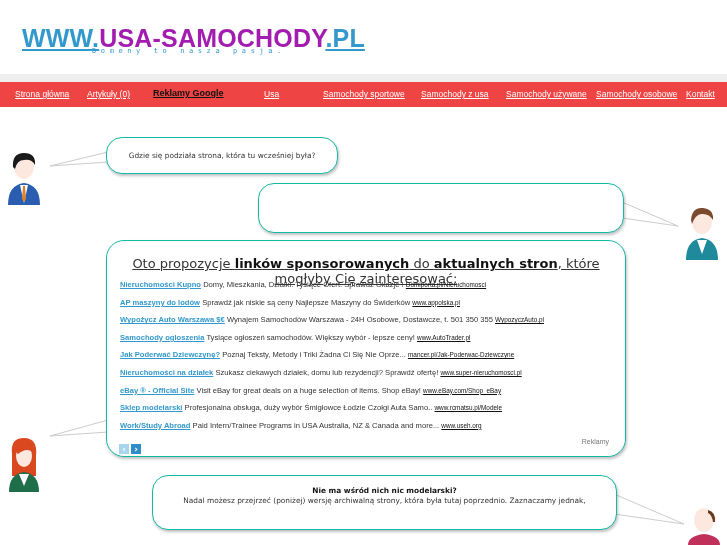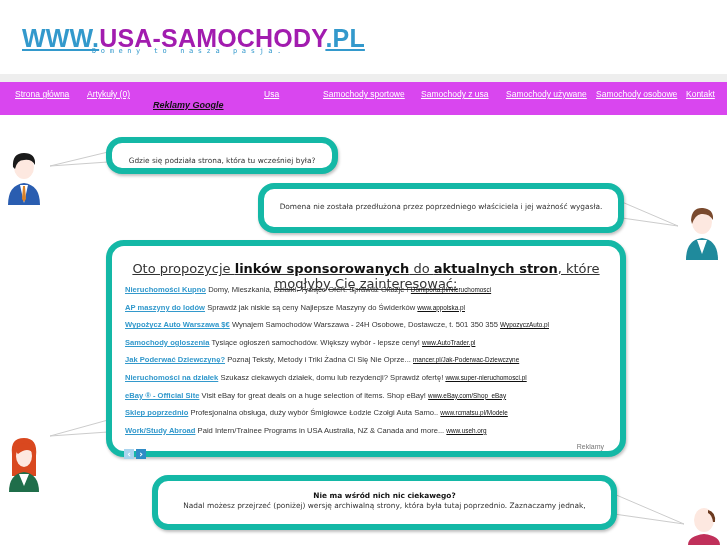--- a/index.html
+++ b/index.html
@@ -7,26 +7,26 @@
   body { font-family: "DejaVu Sans", sans-serif; position: relative; }
 
   
   .logo { position: absolute; left: 22px; top: 24px; font-family: "Liberation Sans", sans-serif; font-size: 25px; font-weight: bold; letter-spacing: 0.2px; line-height: 28px; }
   .logo .blue { color: #3399cc; text-decoration: underline; }
   .logo .gray { color: #a21caf; font-weight: bold; }
   .tagline { position: absolute; left: 92px; top: 47px; font-family: "DejaVu Sans Mono", monospace; font-size: 7px; color: #3399cc; letter-spacing: 4.6px; }
 
   
   .nav-top { position: absolute; left: 0; top: 74px; width: 727px; height: 8px; background: #eeeeee; }
-  .nav { position: absolute; left: 0; top: 82px; width: 727px; height: 33px; background: #d946ef; }
+  .nav { position: absolute; left: 0; top: 82px; width: 727px; height: 25px; background: #ef4444; }
   .nav a { position: absolute; top: 7px; font-family: "Liberation Sans", sans-serif; font-size: 8.5px; color: #ffffff; text-decoration: underline; white-space: nowrap; }
-  .nav a.active { color: #111111; font-weight: bold; font-size: 9px; top: 18px; font-style: italic; }
+  .nav a.active { color: #111111; font-weight: bold; font-size: 9px; top: 6px; }
 
   
-  .bubble { position: absolute; background: #ffffff; border: 6px solid #14b8a6; border-radius: 16px; box-shadow: 1px 2px 3px rgba(0,0,0,0.25); }
+  .bubble { position: absolute; background: #ffffff; border: 1px solid #14b8a6; border-radius: 16px; box-shadow: 1px 2px 3px rgba(0,0,0,0.25); }
   .bubble .txt { font-family: "DejaVu Sans", sans-serif; font-size: 7.4px; color: #333333; text-align: center; line-height: 10px; }
   .tail { position: absolute; }
 
   .b1 { left: 106px; top: 137px; width: 232px; height: 37px; }
   .b1 .txt { padding-top: 13px; }
   .b2 { left: 258px; top: 183px; width: 366px; height: 50px; }
   .b2 .txt { padding-top: 13px; }
   .b3 { left: 106px; top: 240px; width: 520px; height: 217px; border-radius: 18px; }
   .b4 { left: 152px; top: 475px; width: 465px; height: 55px; }
   .b4 .txt { padding-top: 10px; line-height: 9.6px; }
@@ -83,21 +83,20 @@
 </svg>
 <div class="bubble b1">
   <div class="txt">Gdzie się podziała strona, która tu wcześniej była?</div>
 </div>
 
 <svg class="tail" style="left:620px;top:200px" width="60" height="30">
   <path d="M2 2 L58 26 L2 18 Z" fill="#ffffff" stroke="#cccccc" stroke-width="1"></path>
 </svg>
 <div class="bubble b2">
   <div class="txt">
-    <div>Domena nie została przedłużona przez poprzedniego właściciela i jej ważność wygasła.</div>
   </div>
 </div>
 
 <svg class="avatar" style="left:682px;top:200px" width="40" height="64" viewBox="0 0 40 64">
   <path d="M4 60 Q4 40 20 38 Q36 40 36 60 Z" fill="#1f8a9c"></path>
   <path d="M15 40 L20 54 L25 40 Z" fill="#ffffff"></path>
   <ellipse cx="20" cy="22" rx="10" ry="12" fill="#fde8e0"></ellipse>
   <path d="M9 20 Q10 7 21 8 Q32 9 31 20 Q27 13 19 14 Q13 15 10 24 Z" fill="#7a4a2e"></path>
 </svg>
 
@@ -109,21 +108,21 @@
     <span>Oto propozycje </span><b>linków sponsorowanych</b><span> do </span><b>aktualnych stron</b><span>, które mogłyby Cię zainteresować:</span>
   </div>
   <div class="ads">
     <div class="ad"><a href="#" class="t">Nieruchomości Kupno</a> <span>Domy, Mieszkania, Działki. Tysiące Ofert. Sprawdź Okazje !</span> <a href="#" class="u">Domiporta.pl/Nieruchomosci</a></div>
     <div class="ad"><a href="#" class="t">AP maszyny do lodów</a> <span>Sprawdź jak niskie są ceny Najlepsze Maszyny do Świderków</span> <a href="#" class="u">www.appolska.pl</a></div>
     <div class="ad"><a href="#" class="t">Wypożycz Auto Warszawa $€</a> <span>Wynajem Samochodów Warszawa - 24H Osobowe, Dostawcze, t. 501 350 355</span> <a href="#" class="u">WypozyczAuto.pl</a></div>
     <div class="ad"><a href="#" class="t">Samochody ogloszenia</a> <span>Tysiące ogłoszeń samochodów. Większy wybór - lepsze ceny!</span> <a href="#" class="u">www.AutoTrader.pl</a></div>
     <div class="ad"><a href="#" class="t">Jak Poderwać Dziewczynę?</a> <span>Poznaj Teksty, Metody i Triki Żadna Ci Się Nie Oprze...</span> <a href="#" class="u">mancer.pl/Jak-Poderwac-Dziewczyne</a></div>
     <div class="ad"><a href="#" class="t">Nieruchomości na działek</a> <span>Szukasz ciekawych działek, domu lub rezydencji? Sprawdź ofertę!</span> <a href="#" class="u">www.super-nieruchomosci.pl</a></div>
     <div class="ad"><a href="#" class="t">eBay ® - Official Site</a> <span>Visit eBay for great deals on a huge selection of items. Shop eBay!</span> <a href="#" class="u">www.eBay.com/Shop_eBay</a></div>
-    <div class="ad"><a href="#" class="t">Sklep poprzednio</a> <span>Profesjonalna obsługa, duży wybór Śmigłowce Łodzie Czołgi Auta Samo..</span> <a href="#" class="u">www.rcmatsu.pl/Modele</a></div>
+    <div class="ad"><a href="#" class="t">Sklep modelarski</a> <span>Profesjonalna obsługa, duży wybór Śmigłowce Łodzie Czołgi Auta Samo..</span> <a href="#" class="u">www.rcmatsu.pl/Modele</a></div>
     <div class="ad"><a href="#" class="t">Work/Study Abroad</a> <span>Paid Intern/Trainee Programs in USA Australia, NZ &amp; Canada and more...</span> <a href="#" class="u">www.useh.org</a></div>
   </div>
   <div class="arrows">
     <span class="arr prev">‹</span><span class="arr next">›</span>
   </div>
   <div class="reklamy">Reklamy</div>
 </div>
 
 <svg class="avatar" style="left:6px;top:432px" width="36" height="62" viewBox="0 0 36 62">
   <path d="M6 22 Q4 6 18 6 Q32 6 30 24 L30 44 L6 44 Z" fill="#d9481f"></path>
@@ -131,21 +130,21 @@
   <path d="M13 42 L18 54 L23 42 Z" fill="#ffffff"></path>
   <ellipse cx="18" cy="24" rx="8" ry="11" fill="#fde8e0"></ellipse>
   <path d="M10 20 Q12 10 22 11 Q28 13 28 22 Q22 14 12 22 Z" fill="#d9481f"></path>
 </svg>
 
 <svg class="tail" style="left:612px;top:492px" width="75" height="36">
   <path d="M2 2 L72 32 L2 22 Z" fill="#ffffff" stroke="#cccccc" stroke-width="1"></path>
 </svg>
 <div class="bubble b4">
   <div class="txt">
-    <div class="title">Nie ma wśród nich nic ciekawego?</div>
+    <div class="title">Nie ma wśród nich nic modelarski?</div>
     <div>Nadal możesz przejrzeć (poniżej) wersję archiwalną strony, która była tutaj poprzednio. Zaznaczamy jednak,</div>
   </div>
 </div>
 
 <svg class="avatar" style="left:686px;top:504px" width="36" height="41" viewBox="0 0 36 41">
   <path d="M2 41 Q2 32 18 30 Q34 32 34 41 Z" fill="#c0305a"></path>
   <ellipse cx="18" cy="16" rx="10" ry="12" fill="#fde8e0"></ellipse>
   <path d="M22 6 Q30 8 29 18 L27 18 Q26 11 22 9 Z" fill="#6b3a1f"></path>
 </svg>
 

